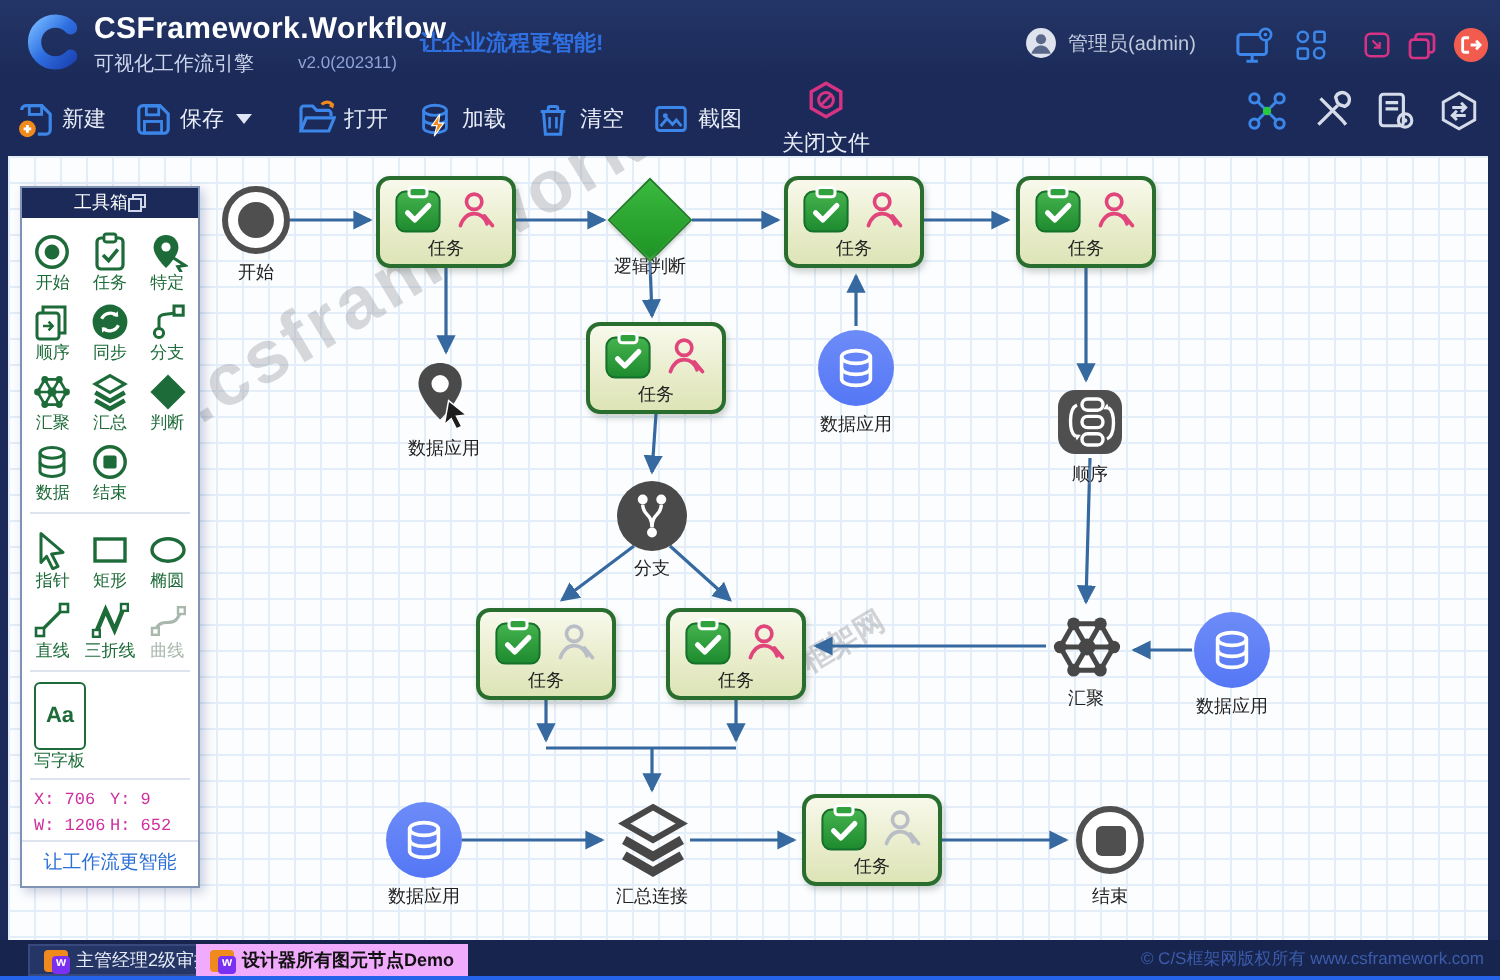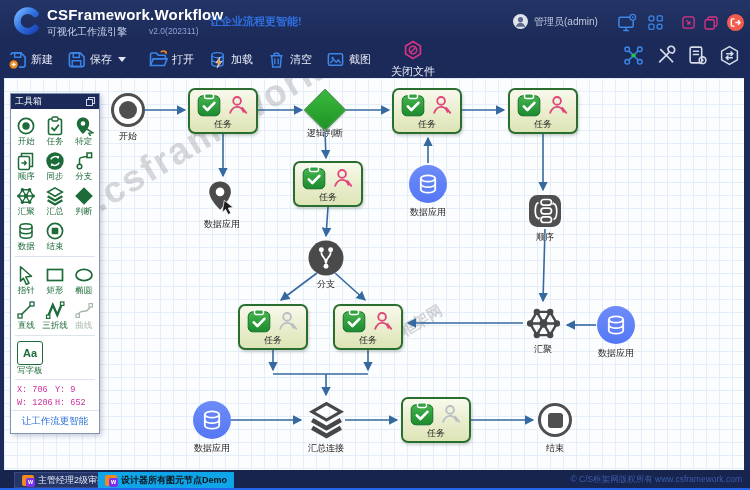--- a/index.html
+++ b/index.html
@@ -49,40 +49,40 @@
   .ring{border-radius:50%;border:3px solid #4f4f4f;background:#fff;display:flex;align-items:center;justify-content:center;}
   .ring .dot{width:18px;height:18px;border-radius:50%;background:#4f4f4f;}
   .ring .sq{width:15px;height:15px;border-radius:3px;background:#4f4f4f;}
   .diamond{width:30px;height:30px;background:linear-gradient(135deg,#39b93e,#1e9324);border:1px solid #1b7e20;transform:rotate(45deg);box-shadow:1px 1px 2px rgba(0,0,0,.2);}
   .dbcircle{width:38px;height:38px;border-radius:50%;background:linear-gradient(180deg,#6d8cf8,#5577f5);display:flex;align-items:center;justify-content:center;color:#fff;}
   .dbcircle svg{width:24px;height:24px;}
   .dark{color:#474747;}
 
   
   .toolbox{position:absolute;left:6px;top:15px;width:90px;background:#ffffff;border:1px solid #7f93b4;box-shadow:2px 2px 5px rgba(40,60,110,.25);}
-  .tbox-head{height:15px;background:#1b2a58;display:flex;align-items:center;justify-content:space-between;padding:0 4px;}
+  .tbox-head{height:15px;background:#1b2a58;display:flex;align-items:center;justify-content:center;padding:0 4px;}
   .tbox-title{font-size:9px;color:#fff;}
   .tbox-grid{display:grid;grid-template-columns:repeat(3,1fr);padding:4px 1px 2px;}
   .titem{display:flex;flex-direction:column;align-items:center;gap:1px;padding:3px 0 2px;}
   .titem .tl{font-size:8.5px;color:#1c6b38;line-height:9px;}
   .titem.disabled .tl{color:#a9b8ad;}
   .tsep{height:1px;background:#dde4ee;margin:1px 4px;}
-  .writer-box{position:relative;width:26px;height:24px;border:1.5px solid #1c6b38;border-radius:3px;display:flex;align-items:center;justify-content:center;}
+  .writer-box{position:relative;width:26px;height:34px;border:1.5px solid #1c6b38;border-radius:3px;display:flex;align-items:center;justify-content:center;}
   .writer-box span{font-size:11px;font-weight:bold;color:#1c6b38;}
   .coords{padding:4px 6px 2px;display:grid;grid-template-columns:1fr 1fr;row-gap:3px;}
   .coords span{font-family:Liberation Mono, monospace;font-size:8.5px;color:#cf2f9e;}
   .tbox-footer{border-top:1px solid #dde4ee;text-align:center;padding:4px 0 5px;font-size:9.5px;color:#2a6fd6;}
 
   
   .statusbar{position:absolute;left:0;top:470px;width:750px;height:20px;background:#16244e;}
   .statusbar::after{content:"";position:absolute;left:0;bottom:0;width:750px;height:2px;background:#2563eb;}
   .tab{position:absolute;top:2px;height:16px;display:flex;align-items:center;gap:4px;padding:0 7px;}
   .tab1{left:14px;background:#243566;border:1px solid #37497e;}
   .tab1 .tx{font-size:9px;color:#e7ebf6;}
-  .tab2{left:98px;background:#0ea5e9;}
+  .tab2{left:98px;background:#f0abfc;}
   .tab2 .tx{font-size:9px;color:#111;font-weight:bold;}
   .wicon{position:relative;width:12px;height:11px;background:#f08a1d;border-radius:2px;}
   .wicon i{position:absolute;right:-1px;bottom:-1px;width:9px;height:9px;background:#7b2ff2;border-radius:2px;
     font-style:normal;font-size:6.5px;color:#fff;font-weight:bold;display:flex;align-items:center;justify-content:center;line-height:1;}
   .copyright{position:absolute;right:8px;top:0;height:20px;display:flex;align-items:center;font-size:8.5px;color:#3d5cab;}
 </style>
 </head>
 <body>
 
 <svg width="0" height="0" style="position:absolute">

